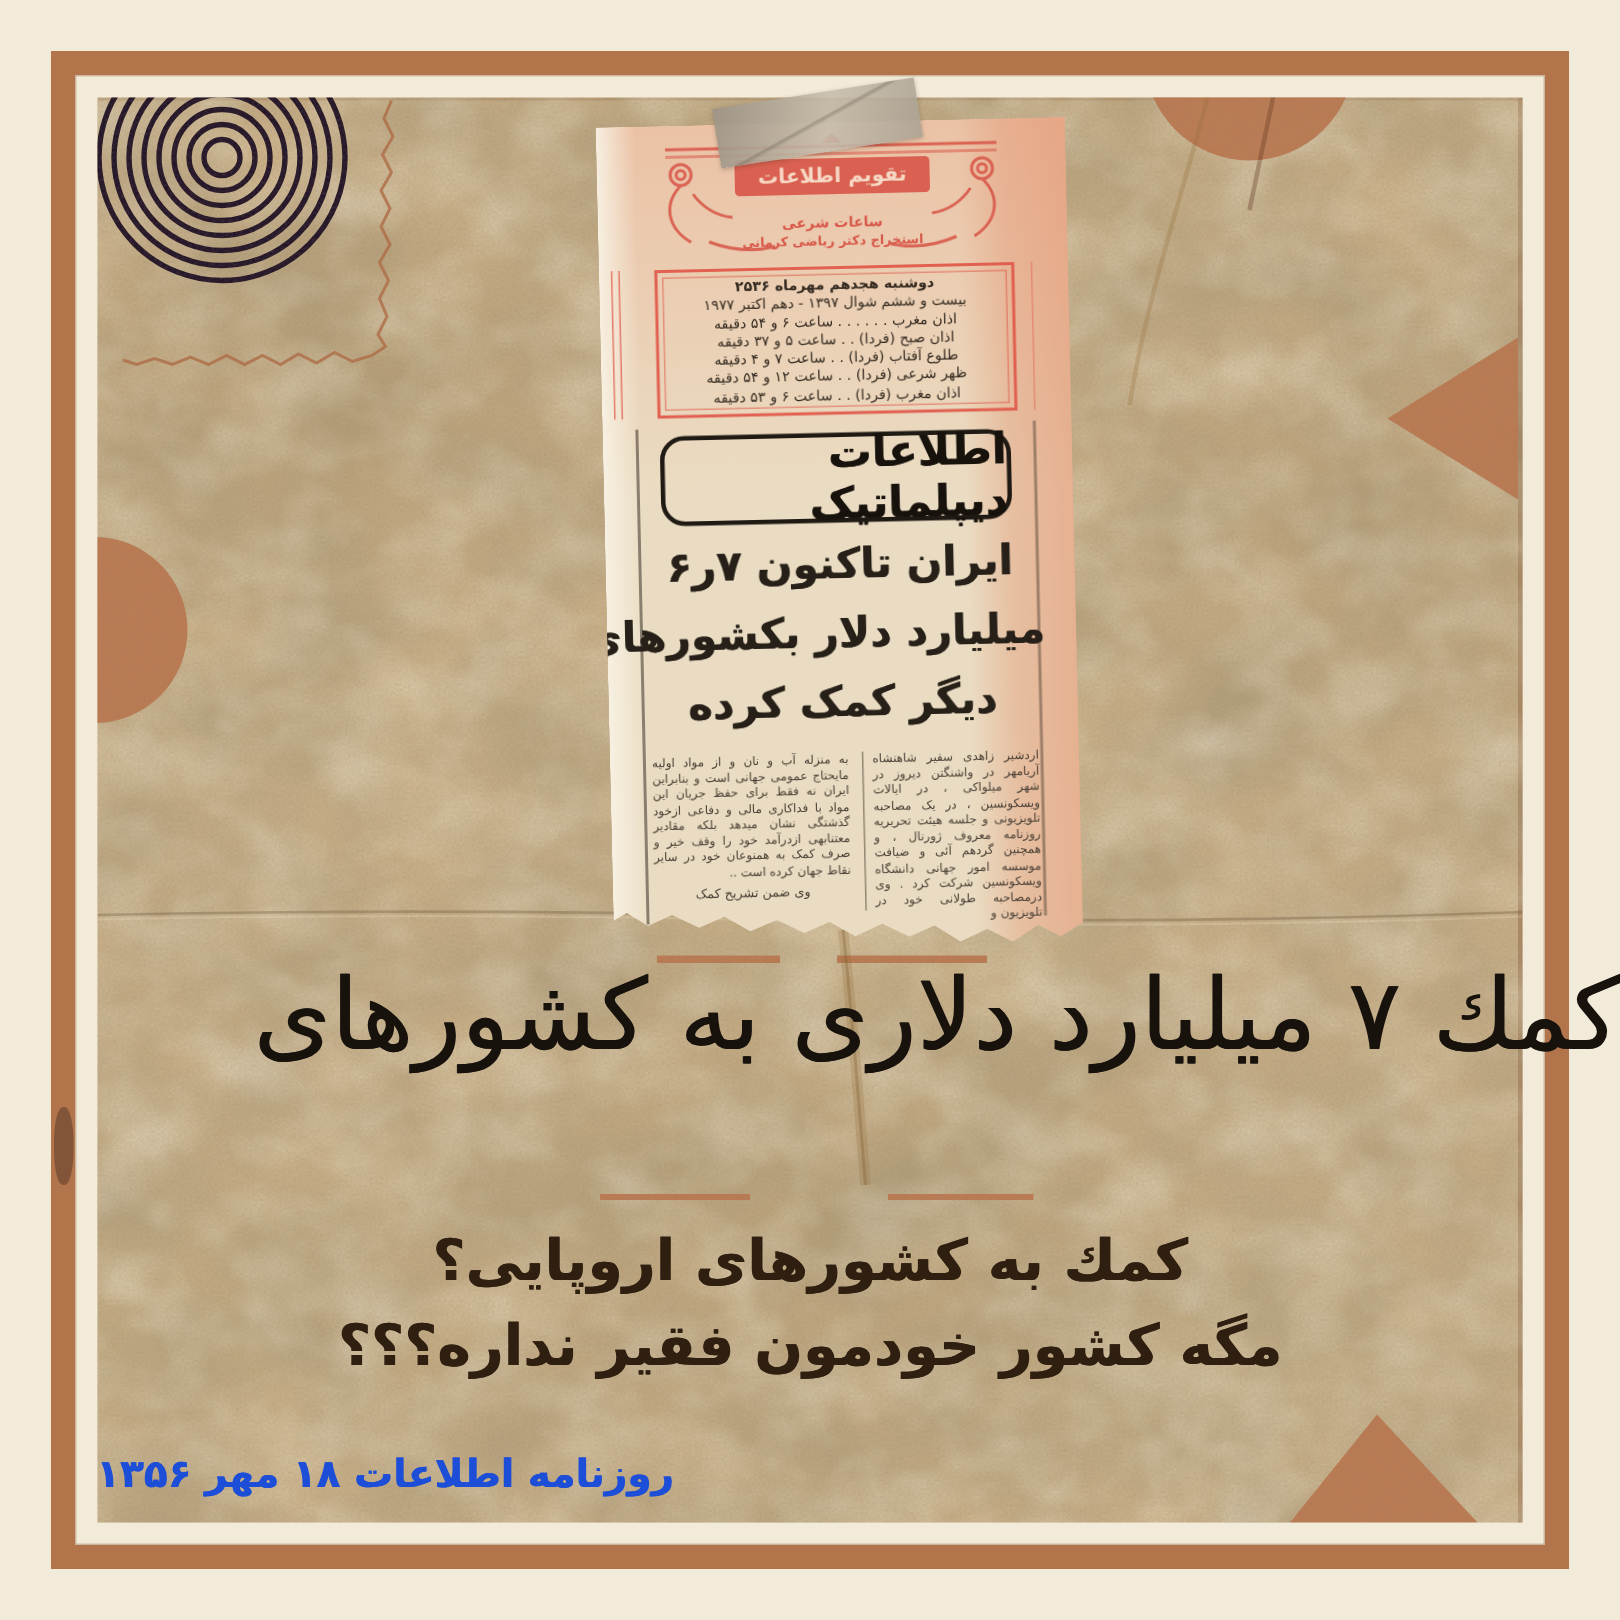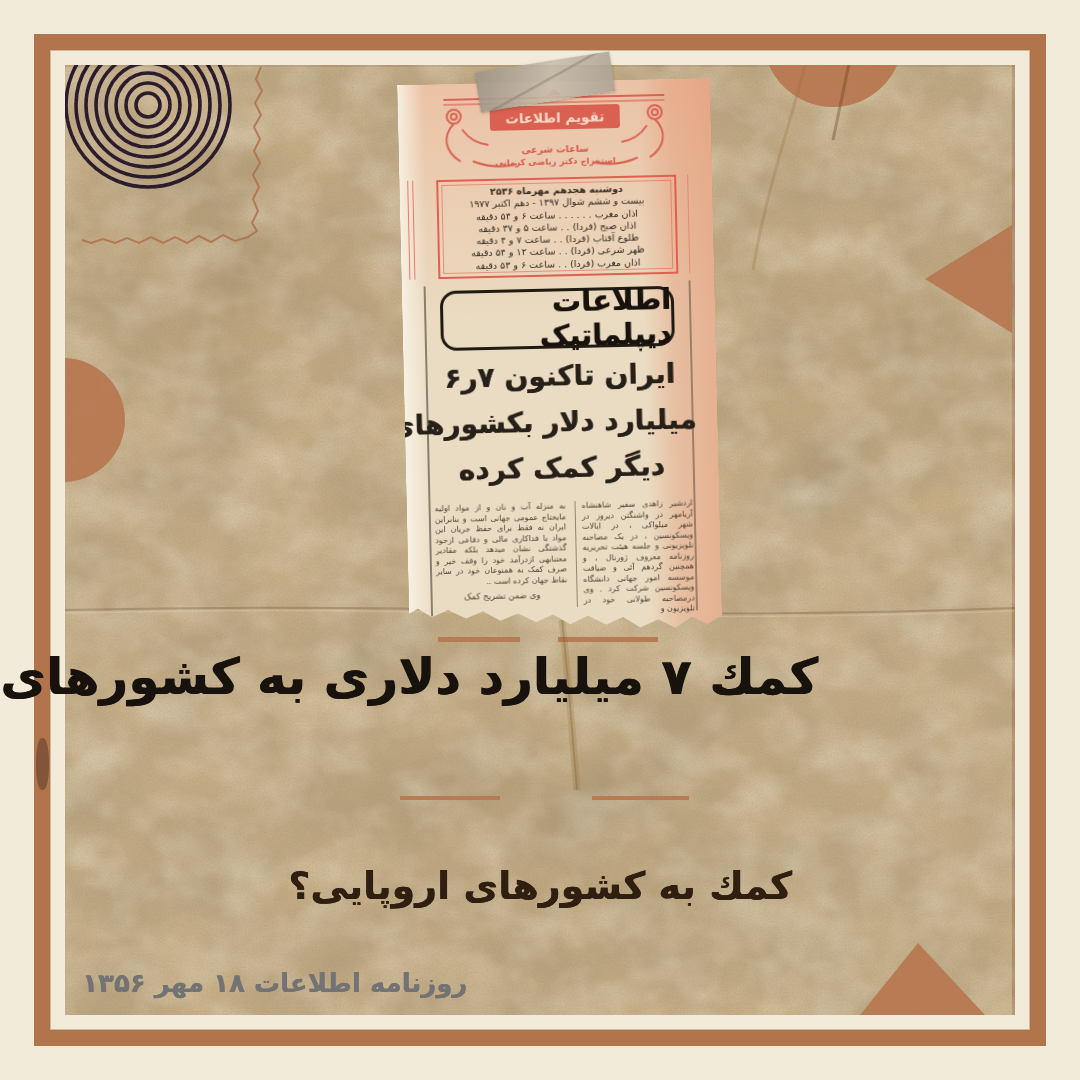--- a/index.html
+++ b/index.html
@@ -96,34 +96,33 @@
     position:absolute;left:477px;top:62px;width:136px;height:40px;z-index:6;
     transform:rotate(-9deg);
     background:
       linear-gradient(160deg, transparent 47%, rgba(120,110,95,.45) 49%, transparent 52%),
       linear-gradient(105deg, rgba(158,148,134,.92), rgba(198,189,173,.88) 55%, rgba(172,162,148,.9));
     box-shadow:0 1px 3px rgba(40,30,15,.25);
   }
   
   .caption{
     position:absolute;left:0;top:640px;width:1080px;z-index:4;
-    text-align:left;direction:rtl;
-    font-size:50px;line-height:74px;font-weight:bold;color:#18120d;
+    text-align:right;direction:rtl;
+    font-size:66px;line-height:74px;font-weight:normal;color:#18120d;
     text-shadow:.6px 0 0 currentColor;
   }
   .subcaption{
     position:absolute;left:0;top:812px;width:1080px;z-index:4;
     text-align:center;direction:rtl;
     font-size:38px;line-height:57px;font-weight:bold;color:#2f1f10;
     text-shadow:.4px 0 0 currentColor;
-    margin-top:46px;
   }
   .attribution{
-    position:absolute;left:82px;top:968px;z-index:4;white-space:nowrap;
-    direction:rtl;font-size:26px;font-weight:bold;color:#737373;
+    position:absolute;left:64px;top:968px;z-index:4;white-space:nowrap;
+    direction:rtl;font-size:26px;font-weight:bold;color:#1d4ed8;
     text-shadow:.4px 0 0 currentColor;
   }
 </style>
 </head>
 <body>
 
 <div class="paper">
   <svg width="950" height="950" viewBox="0 0 950 950">
     <defs>
       <filter id="f-crumple" x="0" y="0" width="100%" height="100%">
@@ -239,15 +238,16 @@
 </div>
 
 <div class="tape"></div>
 
 <div class="caption">
   <div>كمك ۷ میلیارد دلاری به كشورهای</div>
 </div>
 
 <div class="subcaption">
   <div>كمك به كشورهای اروپایی؟</div>
+  <div>مگه كشور خودمون فقیر نداره؟؟؟</div>
 </div>
 
 <div class="attribution">روزنامه اطلاعات ۱۸ مهر ۱۳۵۶</div>
 
 </body></html>

